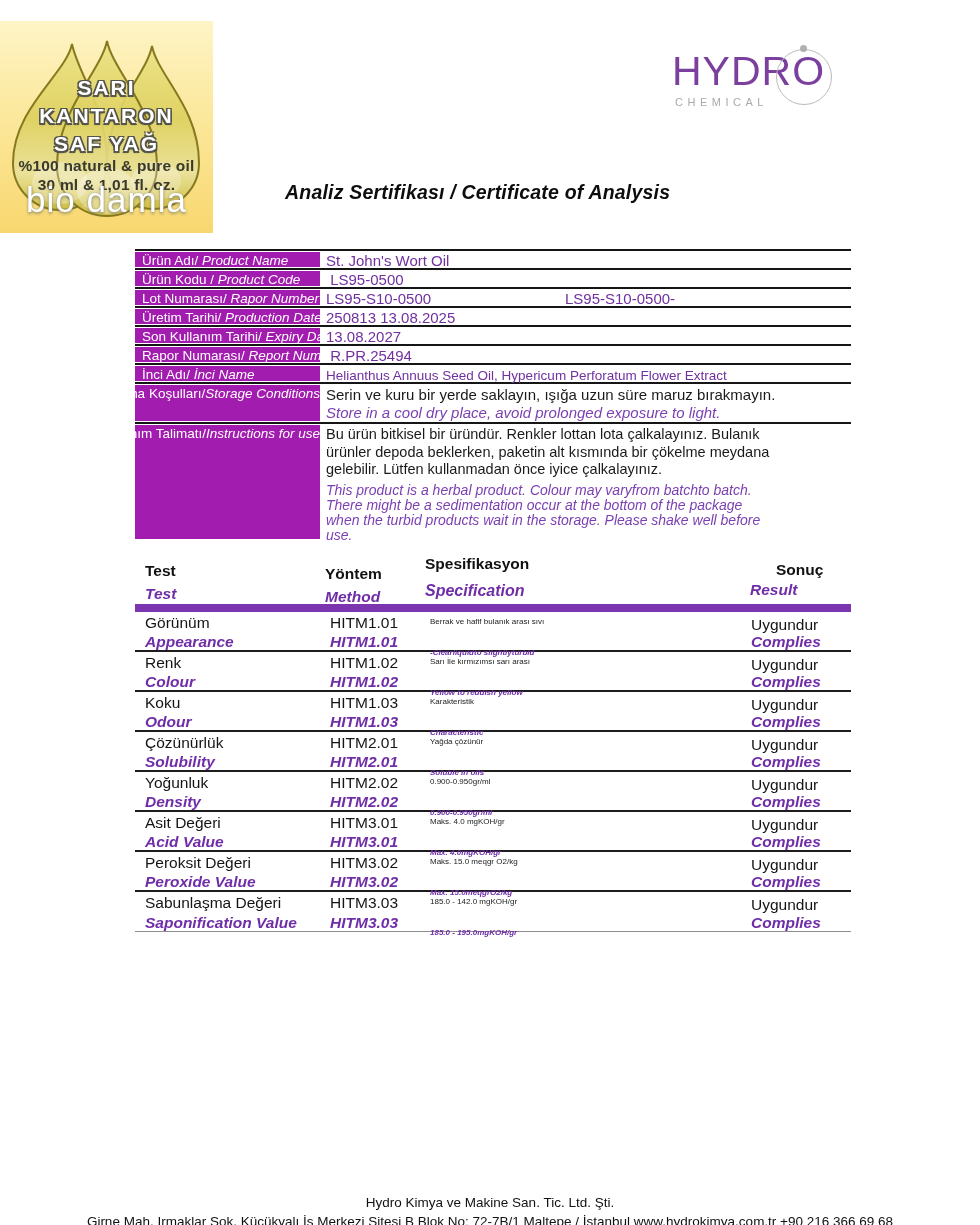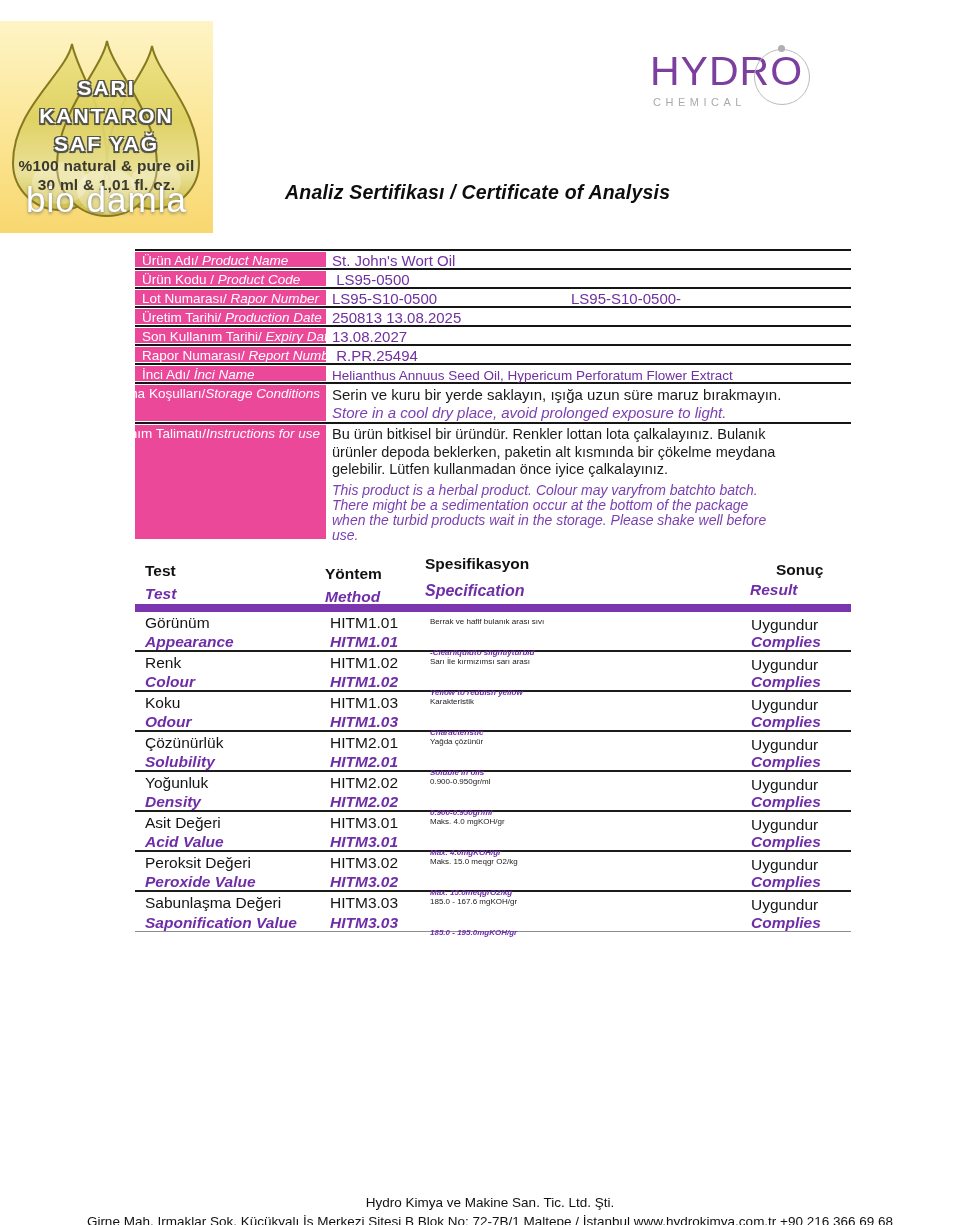--- a/index.html
+++ b/index.html
@@ -27,21 +27,21 @@
   .lt2{top:84px;font-size:21px;}
   .lt3{top:112px;font-size:21px;}
   .lt4{top:137px;font-size:15.5px;color:#3a392e;letter-spacing:.2px;}
   .lt5{top:156px;font-size:15.5px;color:#3a392e;letter-spacing:.2px;}
   .lt6{
     top:161px;font-size:35px;font-weight:400;color:#fff;letter-spacing:1px;
     text-shadow:0 0 2px #9a9a86,0 2px 3px rgba(110,110,90,.55);
   }
 
   
-  .hydro{position:absolute;left:650px;top:30px;width:220px;height:90px;}
+  .hydro{position:absolute;left:672px;top:30px;width:220px;height:90px;}
   .hydro-name{
     position:absolute;left:0;top:0;font-size:41px;line-height:41px;height:41px;
     color:#7B3F9E;letter-spacing:1px;font-weight:400;
   }
   .hydro-sub{
     position:absolute;left:3px;top:45px;font-size:11px;color:#ACA8AE;letter-spacing:4.5px;
   }
   .orbit{
     position:absolute;left:104px;top:-2px;width:54px;height:54px;border-radius:50%;
     border:1.5px solid #bcb9bd;
@@ -60,22 +60,22 @@
   
   .info-table{
     position:absolute;left:135px;top:228px;width:716px;
     border-top:2px solid #151515;
   }
   .info-row{display:flex;border-bottom:2px solid #151515;}
   .info-row.single{height:17px;}
   .info-row.r-storage{height:38px;}
   .info-row.r-usage{height:116px;border-bottom:none;}
   .info-label{
-    width:178px;background:#ec4899;color:#fff;
-    font-size:13.5px;padding:1px 6px 0 7px;margin:1px 0;
+    width:178px;background:#a21caf;color:#fff;
+    font-size:13.5px;padding:1px 0 0 7px;margin:1px 0;
     white-space:nowrap;overflow:visible;line-height:15px;
   }
   .r-storage .info-label,.r-usage .info-label{display:flex;justify-content:flex-end;line-height:16px;}
   .lab-en{font-style:italic;}
   .info-value{flex:1;padding:1px 0 0 6px;color:#7030A0;font-size:15px;line-height:17px;}
   .iv-text{white-space:pre;}
   .iv-small{font-size:13.5px;}
   .iv2{display:inline-block;width:239px;}
   .val-tr{color:#1a1a1a;white-space:nowrap;}
   .val-en{color:#7B3FB2;font-style:italic;white-space:nowrap;}
@@ -369,21 +369,21 @@
     <div class="test-row last">
       <div class="tc tc-name">
           <div class="t-tr">Sabunlaşma Değeri</div>
           <div class="t-en">Saponification Value</div>
         </div>
       <div class="tc tc-method">
           <div class="t-tr">HITM3.03</div>
           <div class="t-en">HITM3.03</div>
         </div>
       <div class="tc tc-spec">
-          <div class="s-tr">185.0 - 167.6 mgKOH/gr</div>
+          <div class="s-tr">185.0 - 142.0 mgKOH/gr</div>
           <div class="s-en">185.0 - 195.0mgKOH/gr</div>
         </div>
       <div class="tc tc-result">
           <div class="t-tr res-tr">Uygundur</div>
           <div class="t-en">Complies</div>
         </div>
     </div>
 
   </div>
 

